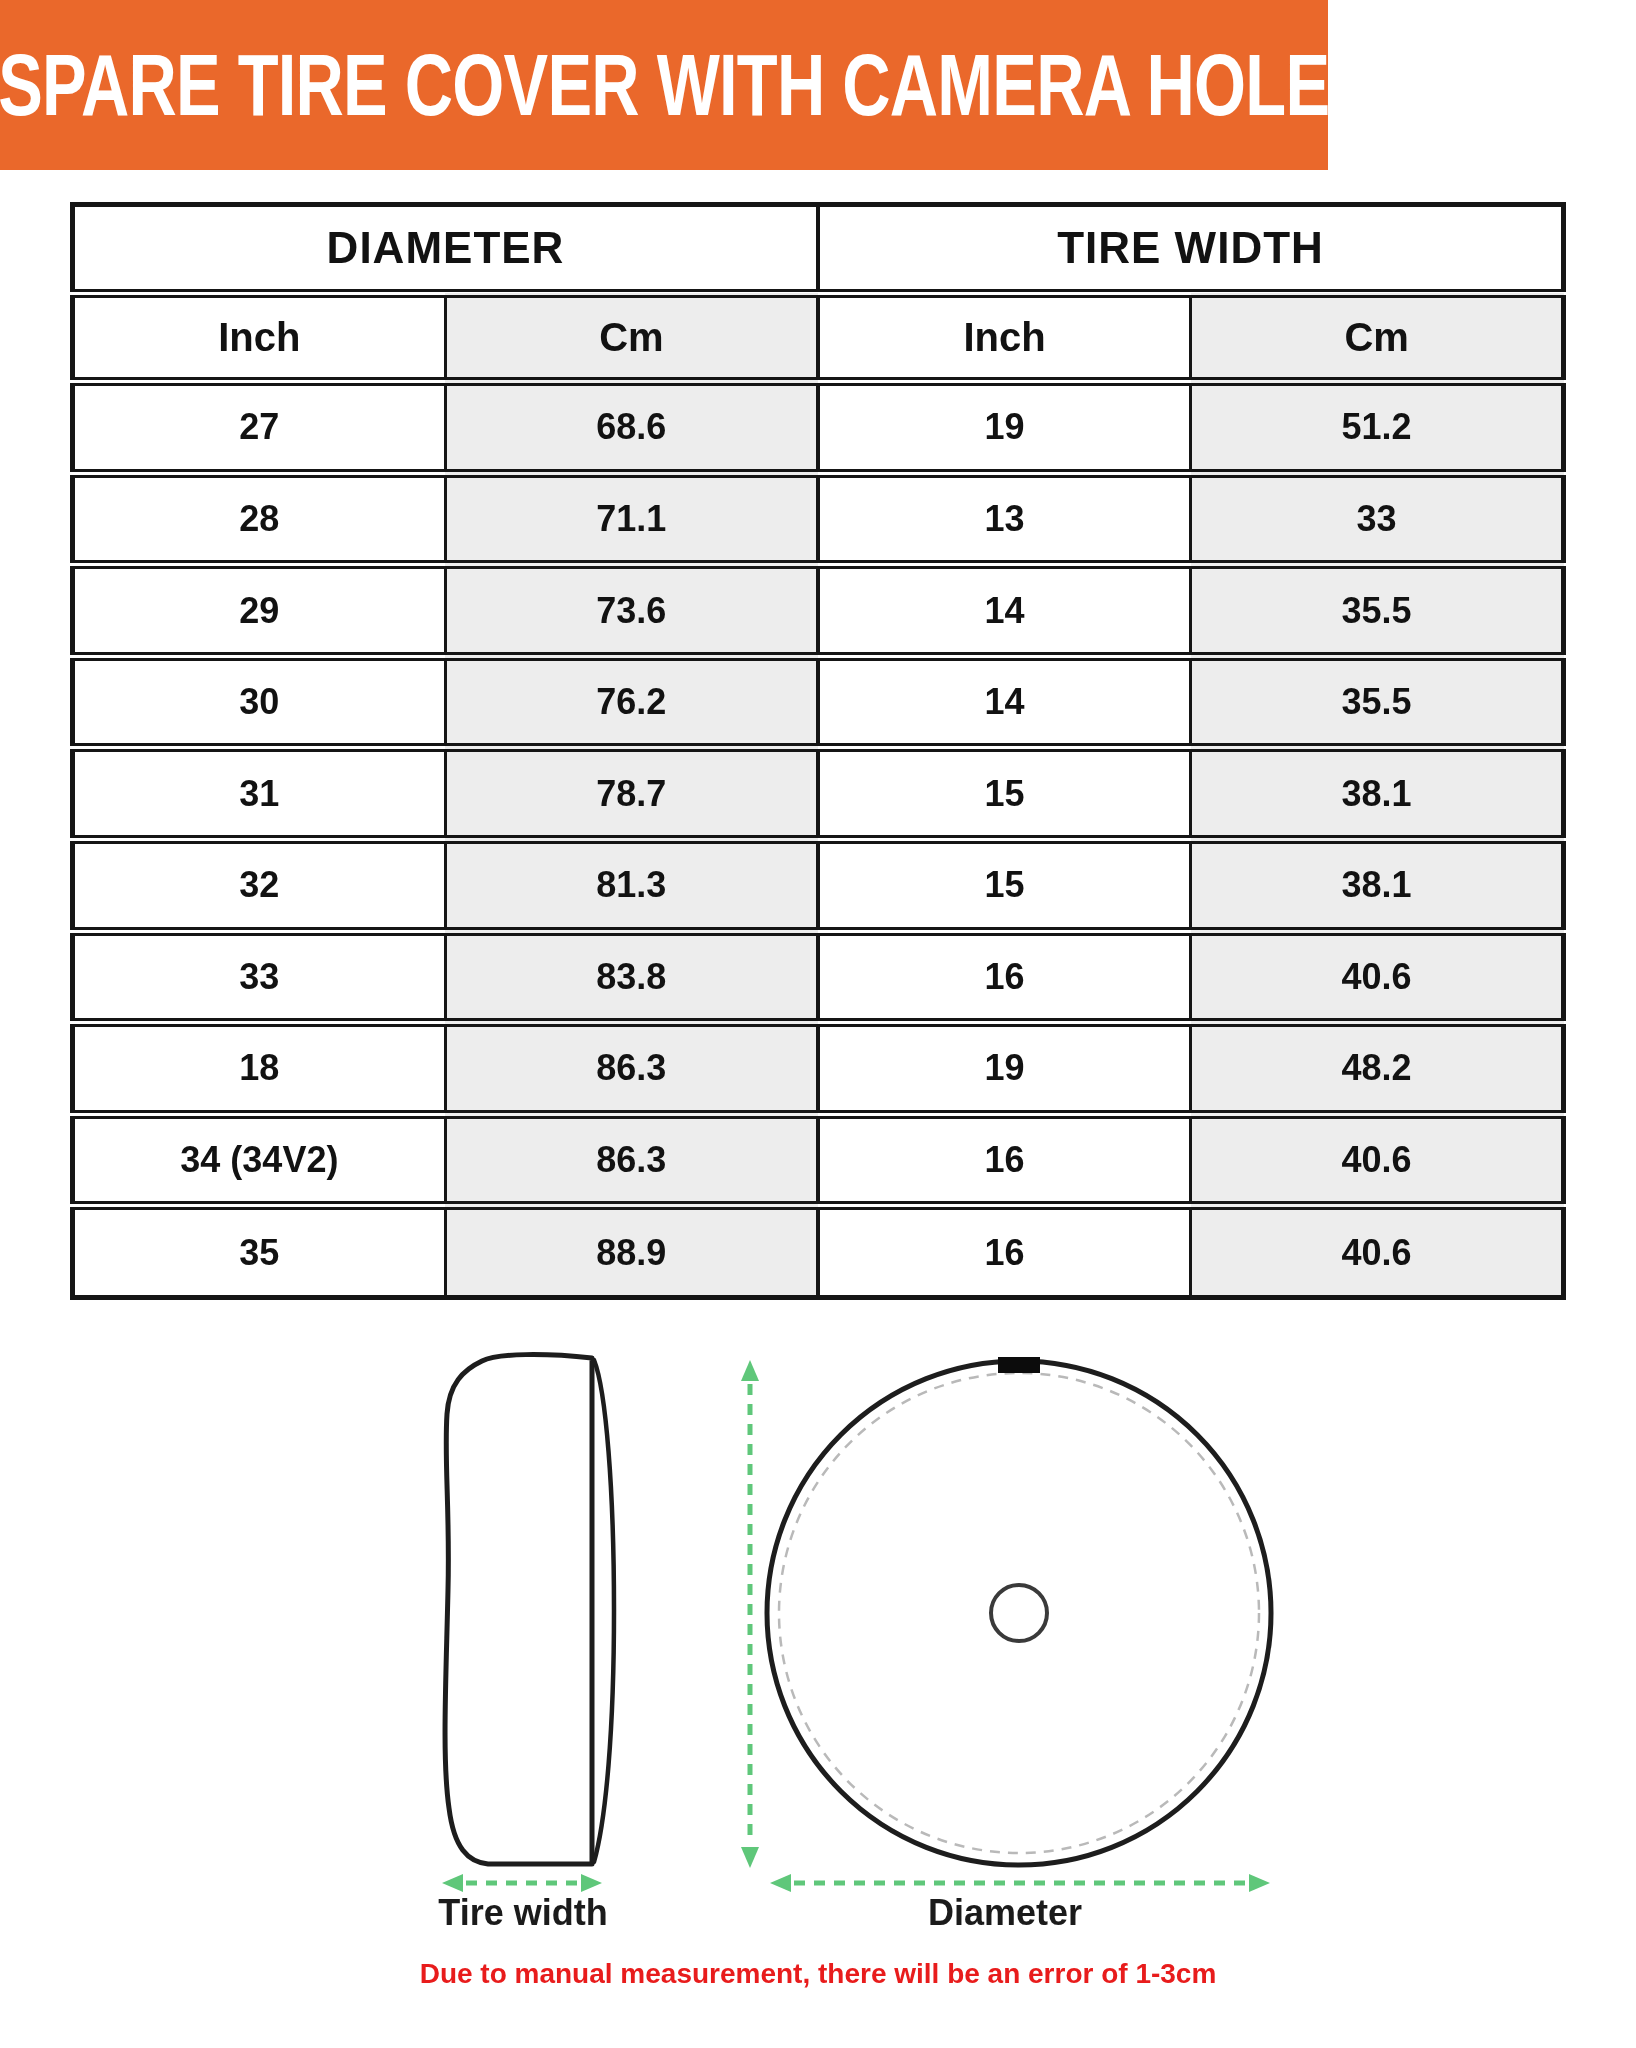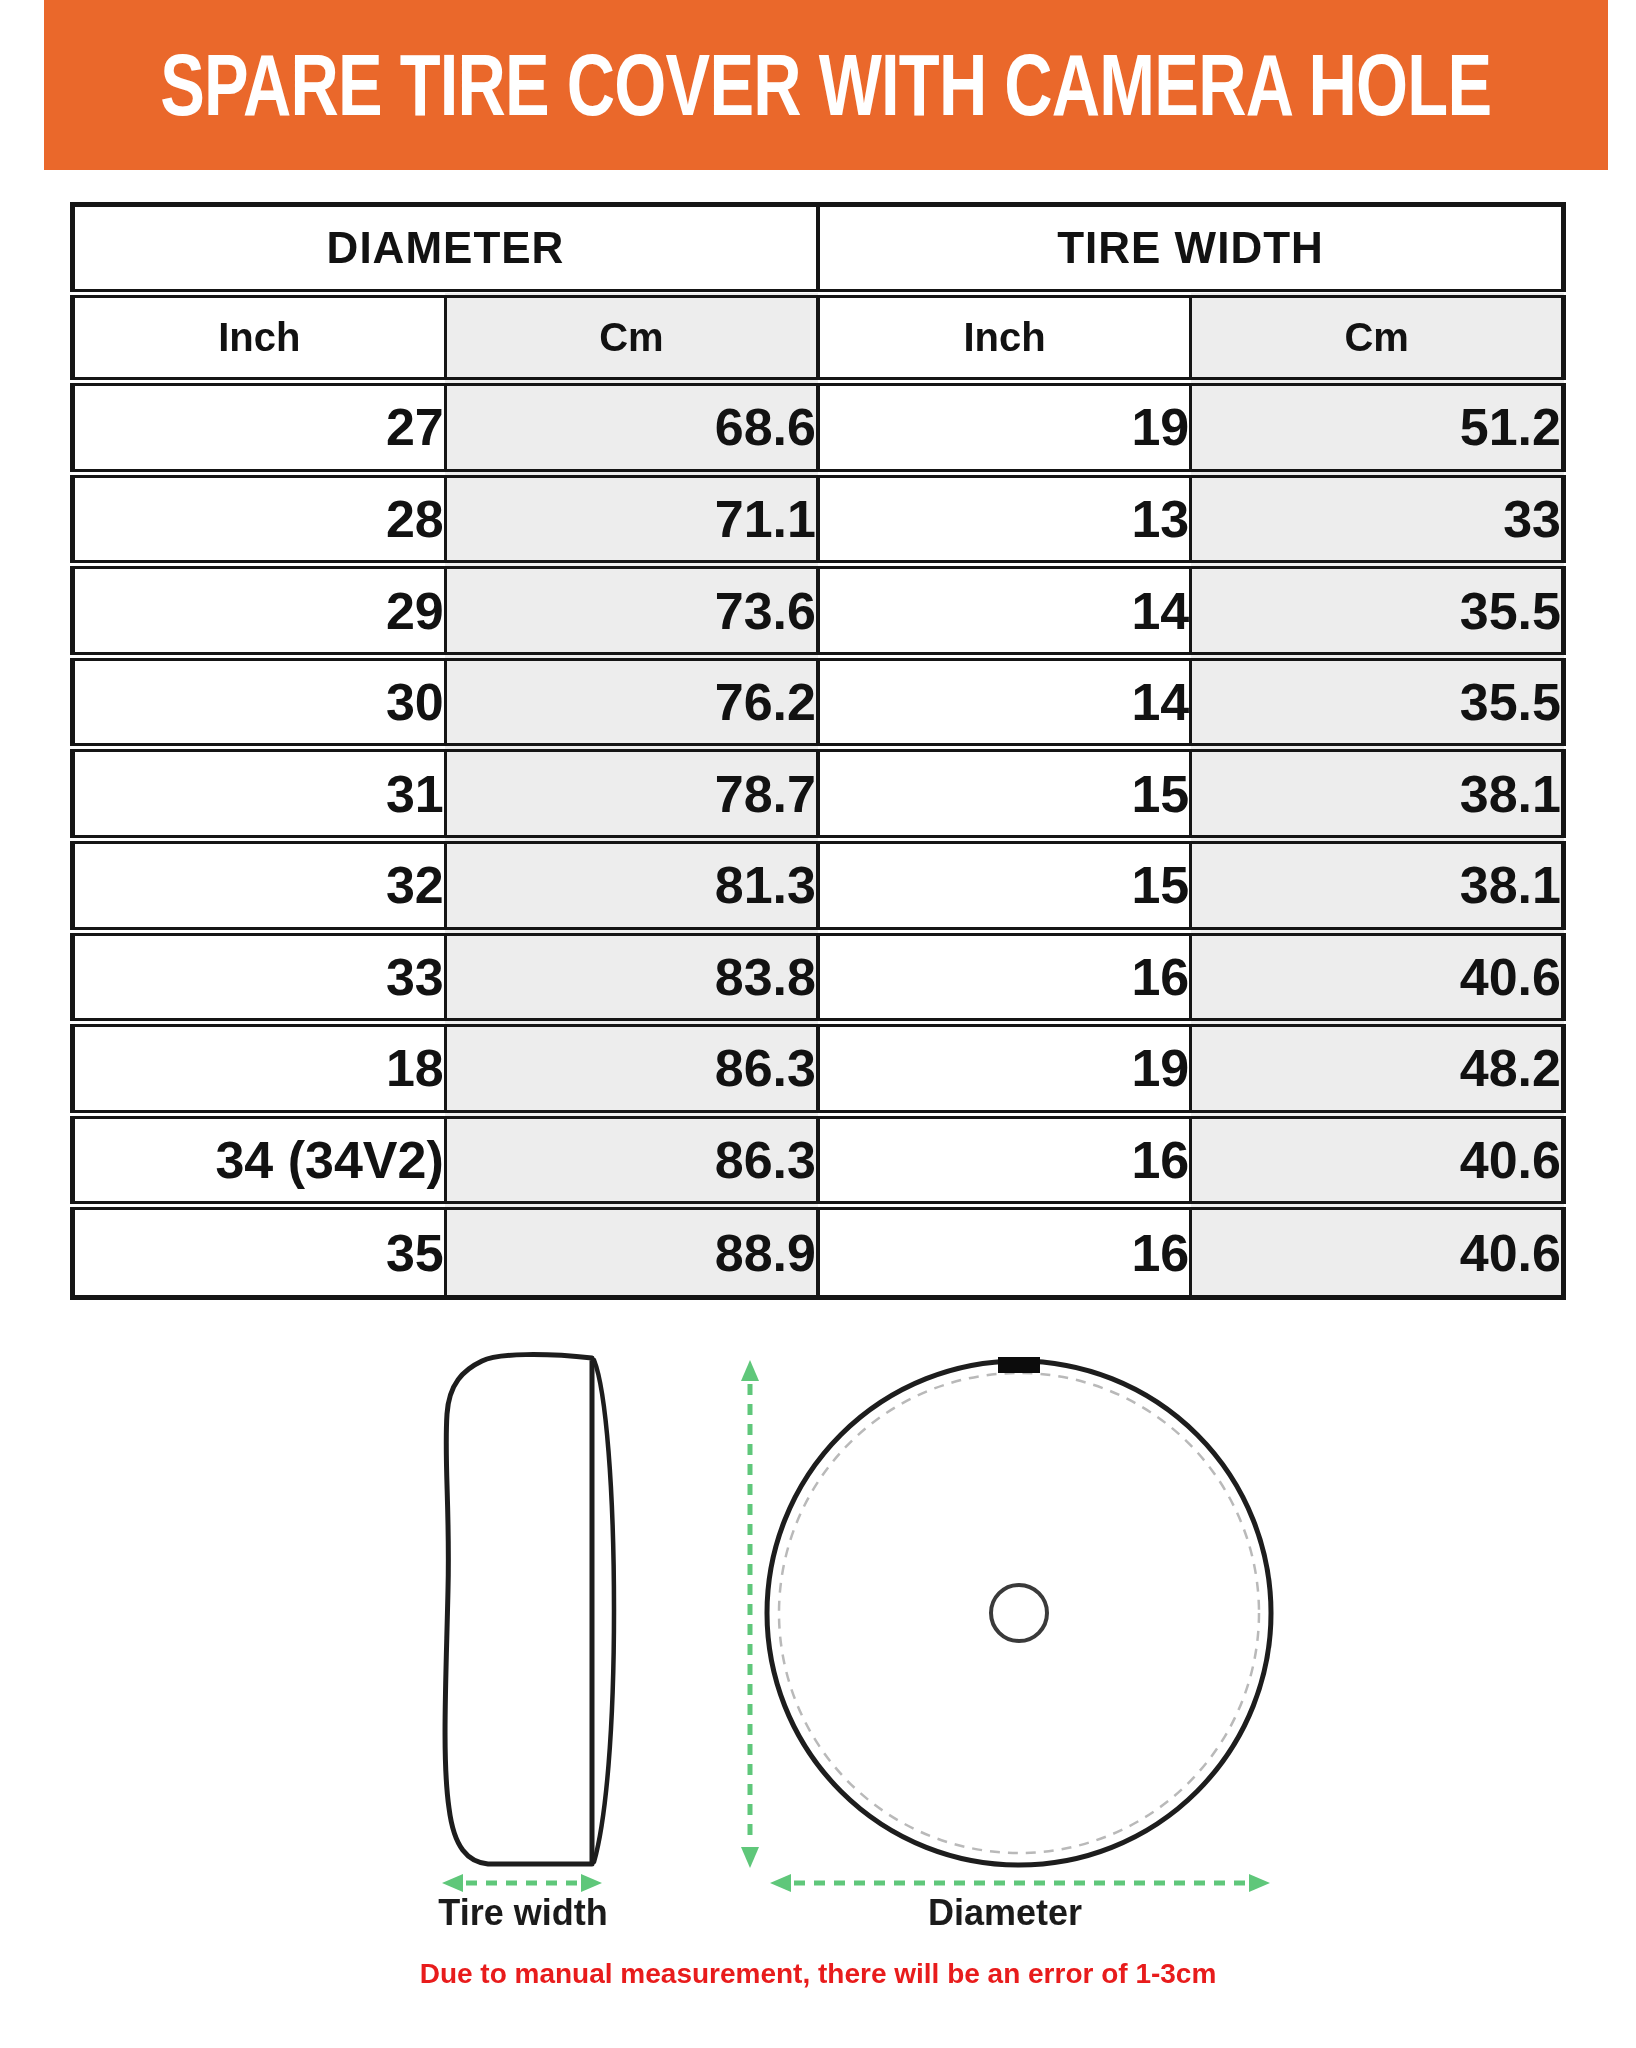--- a/index.html
+++ b/index.html
@@ -5,23 +5,23 @@
   html,body{margin:0;padding:0;}
   body{
     width:1636px;height:2048px;position:relative;background:#ffffff;
     font-family:"Liberation Sans", sans-serif;
     -webkit-font-smoothing:antialiased;
     overflow:hidden;
   }
 
   
   .banner{
-    position:absolute;left:0;top:0;width:1564px;height:170px;
+    position:absolute;left:0;top:0;width:1328px;height:170px;
     background:var(--banner-bg,#EA682B);
-    display:flex;align-items:center;justify-content:center;margin-left:44px;
+    display:flex;align-items:center;justify-content:center;
   }
   .banner-title{
     color:var(--banner-text,#ffffff);
     font-size:88px;font-weight:800;white-space:nowrap;
     letter-spacing:-1px;
     transform:scaleX(0.76);transform-origin:50% 50%;
   }
 
   
   .table-wrap{
@@ -44,23 +44,22 @@
     background:#ffffff;
   }
   .group-row th + th{border-left:4px solid var(--table-border,#151515);}
   .sub-row{height:88px;}
   .sub-row th{
     font-size:40px;font-weight:700;
     border-bottom:9px double var(--table-border,#151515);
   }
   .data-row{height:91px;}
   .data-row td{
-    font-size:52px;font-weight:600;
+    font-size:36px;font-weight:600;
     border-bottom:9px double var(--table-border,#151515);
-    text-align:right;
   }
   .data-row:last-child td{border-bottom:0;}
   .sub-row th + th,.data-row td + td{border-left:3px solid var(--table-border,#151515);}
   .sub-row th:nth-child(3),.data-row td:nth-child(3){border-left-width:4px;}
   .c-cm{background:var(--cell-shade,#EDEDED);margin-top:37px;}
   .c-inch{background:#ffffff;}
 
   
   .abs{position:absolute;}
   .outline{fill:#ffffff;stroke:var(--ink,#1D1D1D);stroke-width:5;stroke-linejoin:round;stroke-linecap:round;}

